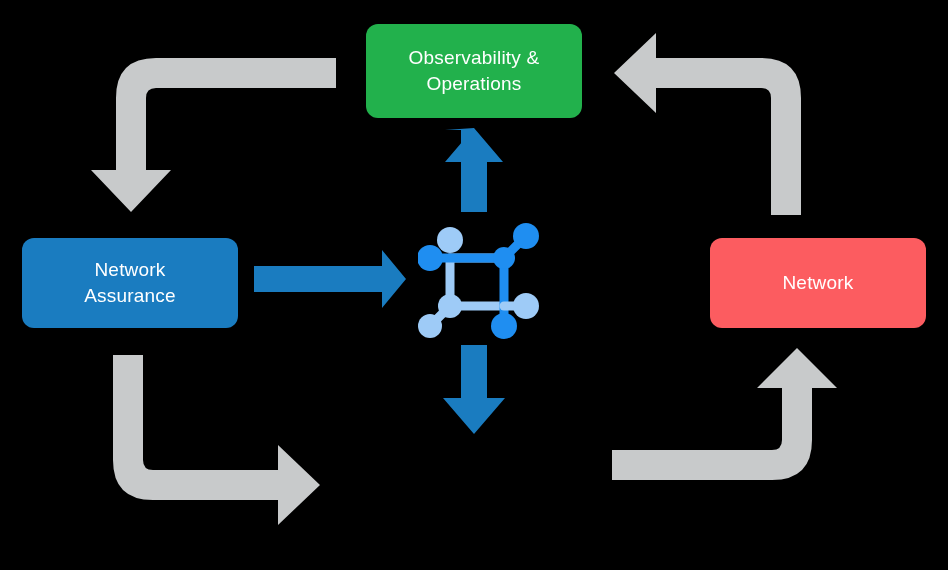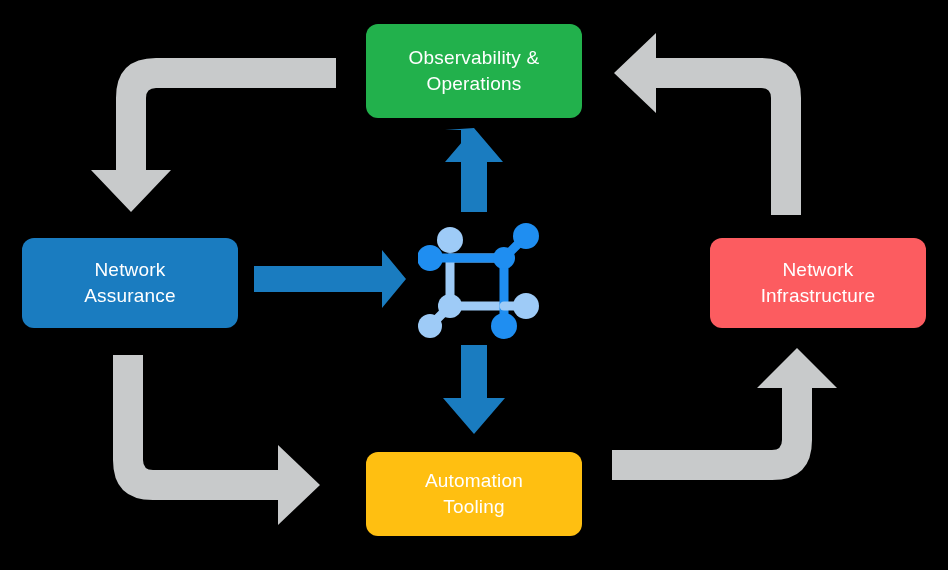--- a/index.html
+++ b/index.html
@@ -83,24 +83,17 @@
   <div class="node-box" id="box-network-operations" style="background: rgb(26, 124, 192);">
     <span>
       <span>Network</span><br>
       <span>Assurance</span>
     </span>
   </div>
 
   <div class="node-box" id="box-network-infrastructure" style="background: rgb(252, 92, 96);">
     <span>
       <span>Network</span><br>
-      <span>Infrastructure</span>
     </span>
   </div>
 
-  <div class="node-box" id="box-automation-tooling" style="background: rgb(255, 191, 17);">
-    <span>
-      <span>Automation</span><br>
-      <span>Tooling</span>
-    </span>
-  </div>
 
 </div>
 
 </body></html>

